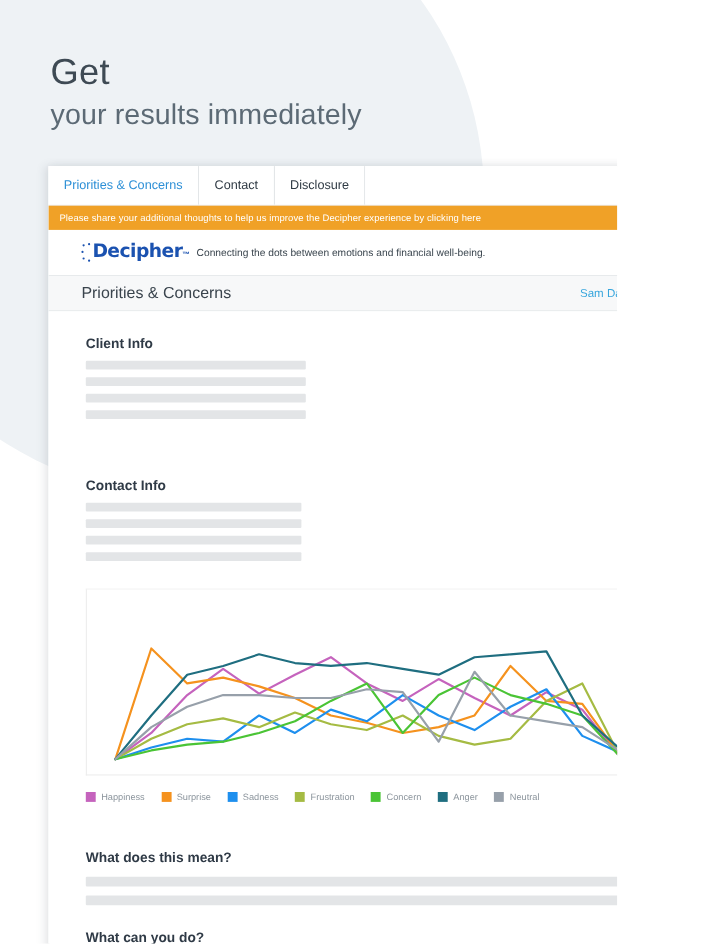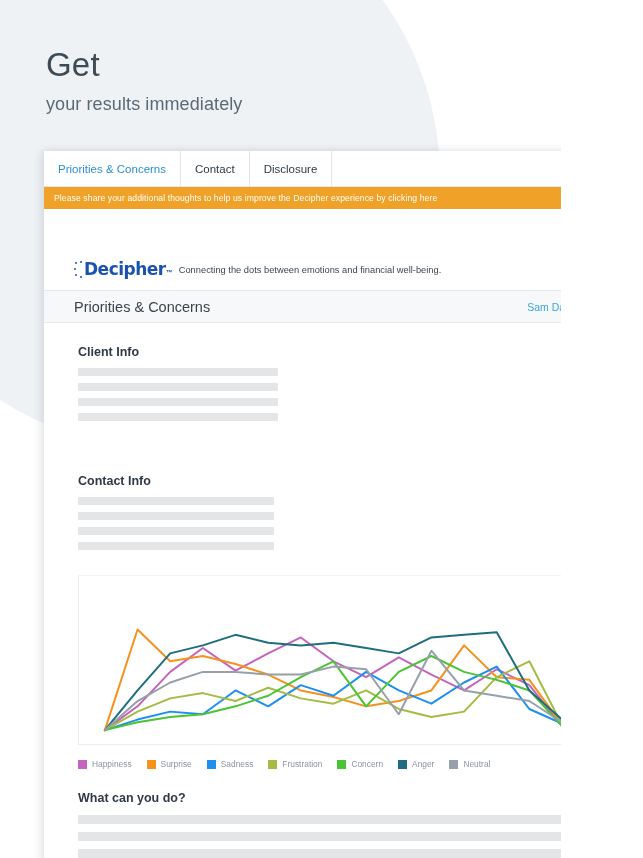--- a/index.html
+++ b/index.html
@@ -51,21 +51,21 @@
   }
   .headline .line1 {
     font-size: 33px;
     font-weight: 300;
     color: #3e4a54;
     letter-spacing: 0.2px;
     line-height: 40px;
     white-space: nowrap;
   }
   .headline .line2 {
-    font-size: 18px;
+    font-size: 26px;
     font-weight: 300;
     color: #5c6a75;
     letter-spacing: 0.1px;
     line-height: 34px;
     margin-top: 2px;
     white-space: nowrap;
   }
 
   
   .app-card {
@@ -127,21 +127,20 @@
   }
 
   
   .logoband {
     height: 42px;
     background: #ffffff;
     border-bottom: 1px solid #e7eaec;
     display: flex;
     align-items: center;
     padding-left: 30px;
-    margin-top: 40px;
   }
   .logo-wrap { display: flex; align-items: baseline; }
   .logo-dots {
     position: relative;
     width: 9px;
     height: 17px;
     margin-right: 1px;
     align-self: center;
   }
   .logo-dots i {
@@ -367,20 +366,25 @@
           <div class="legend-item">
             <span class="legend-swatch" style="background: rgb(31, 110, 128);"></span>
             <span class="legend-label">Anger</span>
           </div>
           <div class="legend-item">
             <span class="legend-swatch" style="background: rgb(151, 160, 170);"></span>
             <span class="legend-label">Neutral</span>
           </div>
         </div>
 
+      <div class="qa-block">
+        <div class="qa-head">What does this mean?</div>
+        <div class="skel"></div>
+        <div class="skel"></div>
+      </div>
 
       <div class="qa-block second">
         <div class="qa-head">What can you do?</div>
         <div class="skel"></div>
         <div class="skel"></div>
         <div class="skel"></div>
       </div>
 
     </div>
   </div>

